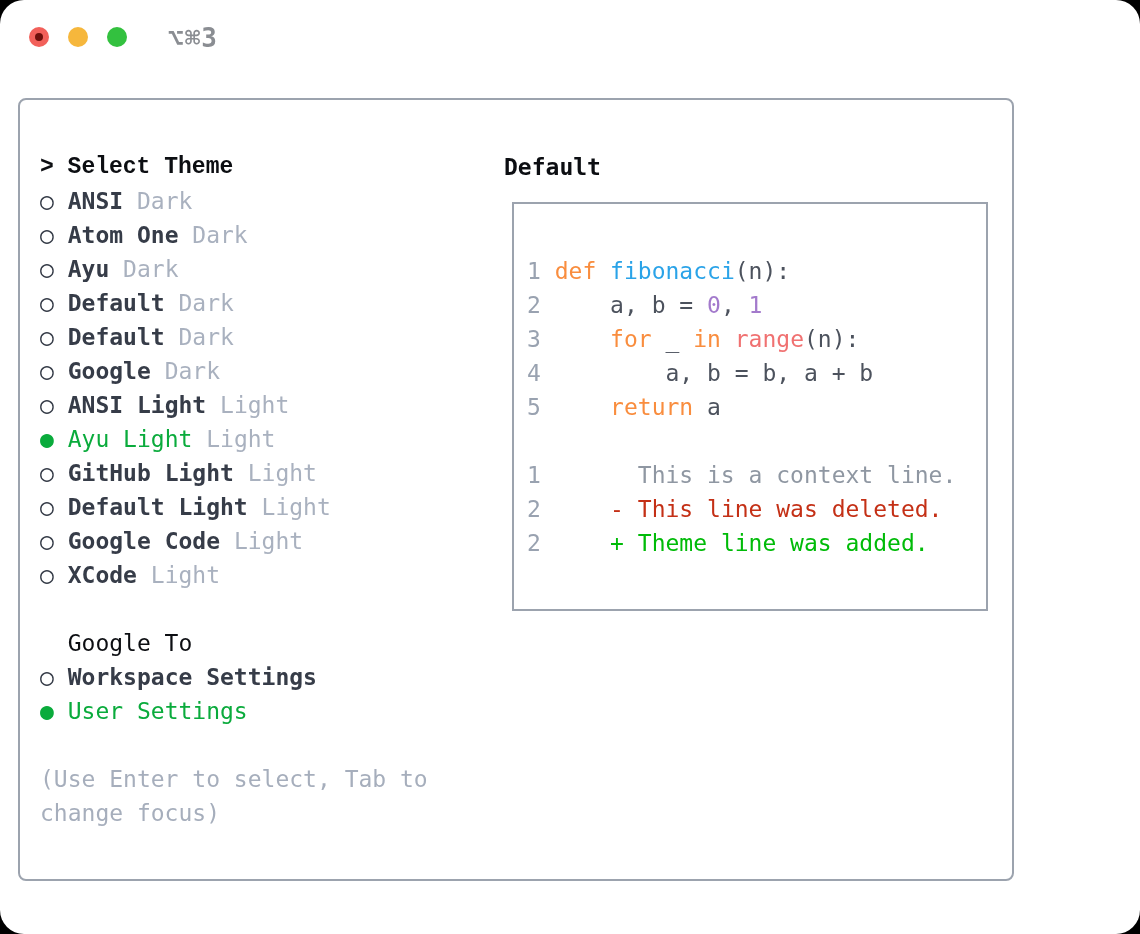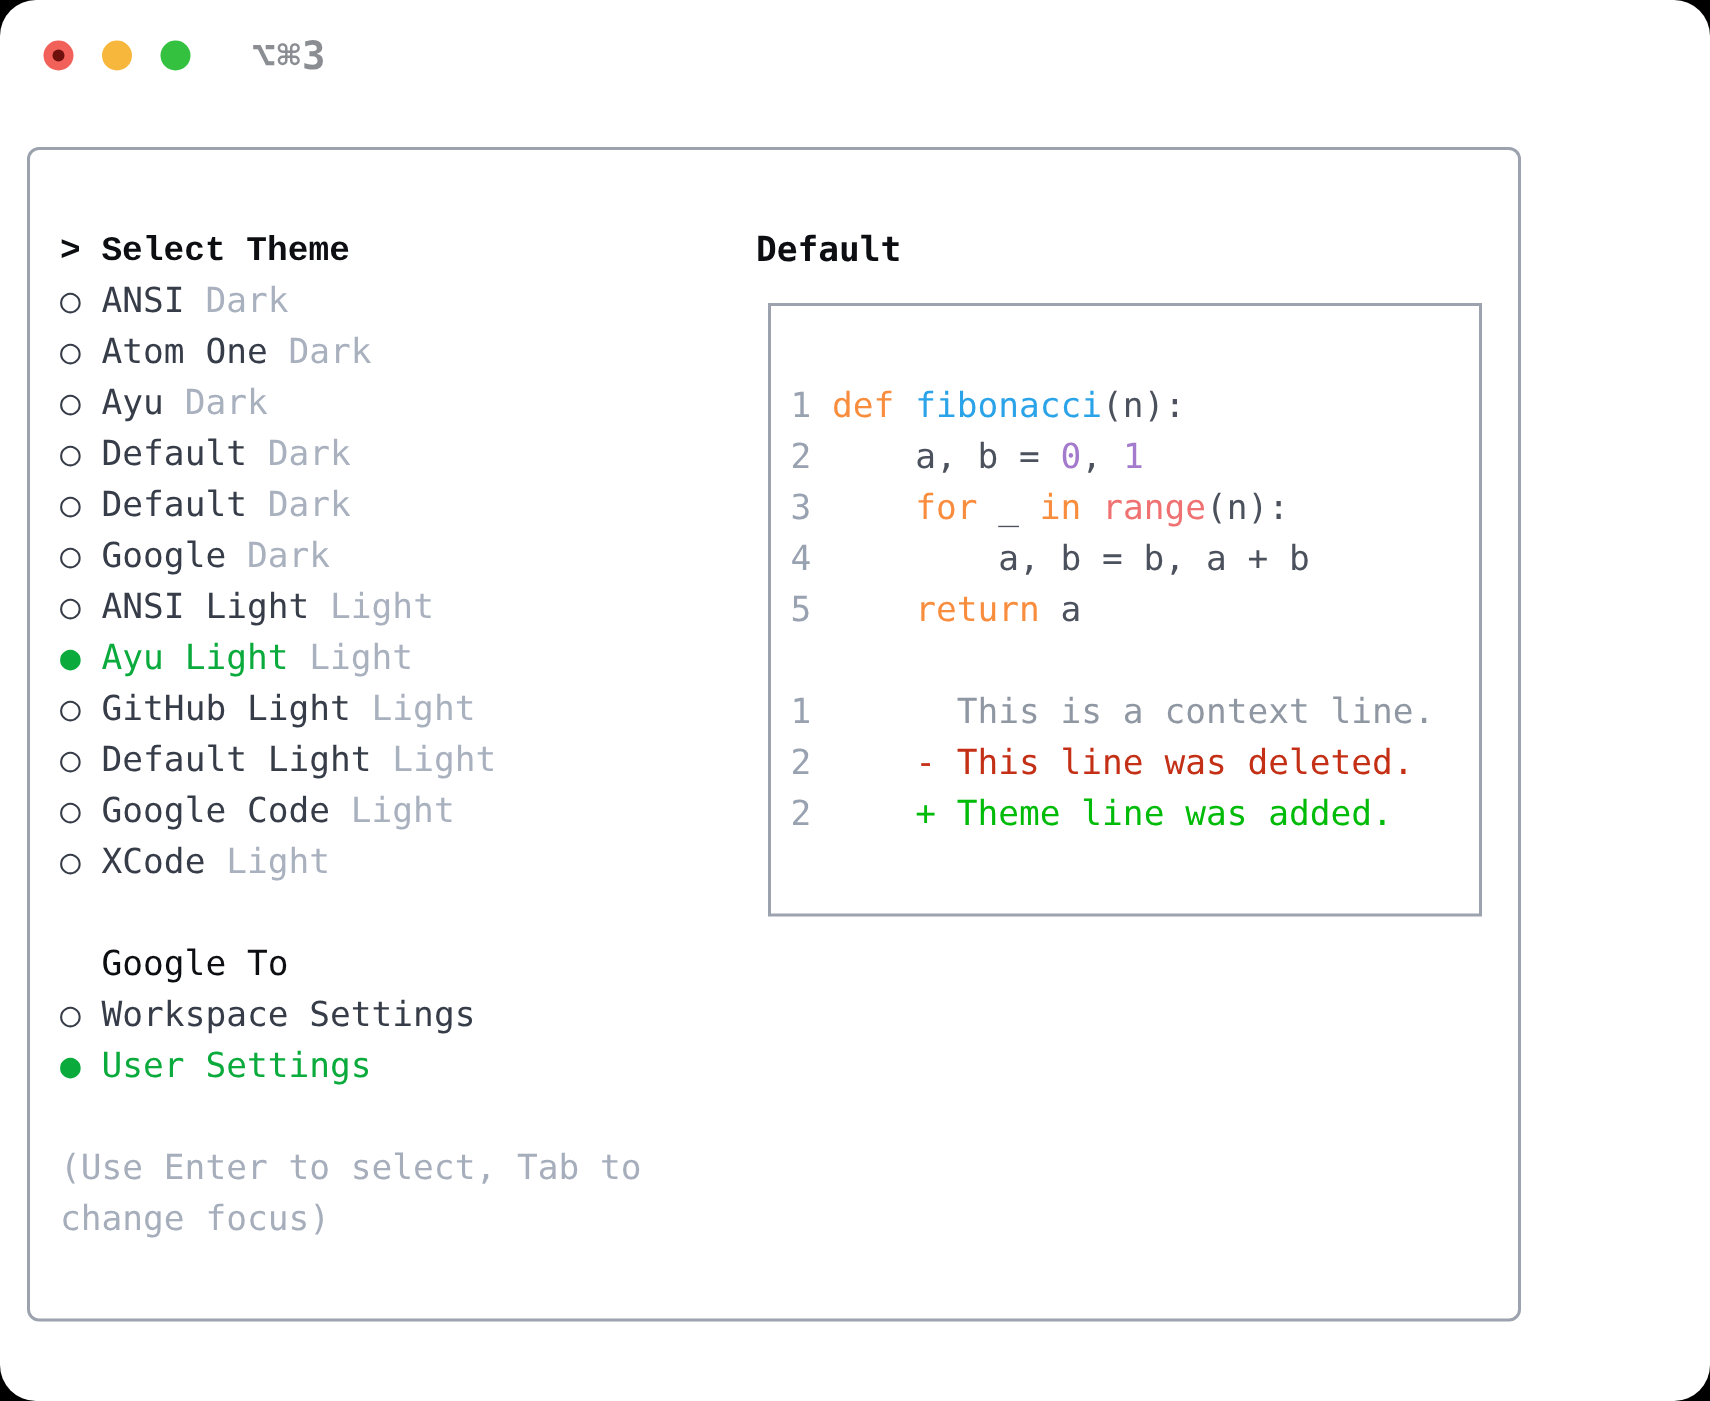--- a/index.html
+++ b/index.html
@@ -29,21 +29,21 @@
     width:996px; height:783px;
     border:2px solid var(--c-border);
     border-radius:8px;
     background:#fff;
   }
   .left-col { position:absolute; left:20px; top:50px; }
   .row { height:34px; white-space:pre; }
   .spacer { height:34px; }
   .hdr { font-weight:bold; color:var(--c-header);font-family:Liberation Mono, monospace; }
   .subhdr { color:var(--c-header); }
-  .name { color:var(--c-dark); }
+  .name { color:var(--c-dark);font-weight:bold; }
   .radio { color:var(--c-dark); }
   .sel { color:var(--c-green); }
   .muted { color:var(--c-muted); }
   .hint { color:var(--c-hint); width:420px; white-space:normal; }
   
   .preview-title { position:absolute; left:484px; top:50px; font-weight:bold; color:var(--c-header); white-space:pre; }
   .preview-box {
     position:absolute; left:492px; top:102px;
     width:476px; height:409px;
     border:2px solid var(--c-border);

